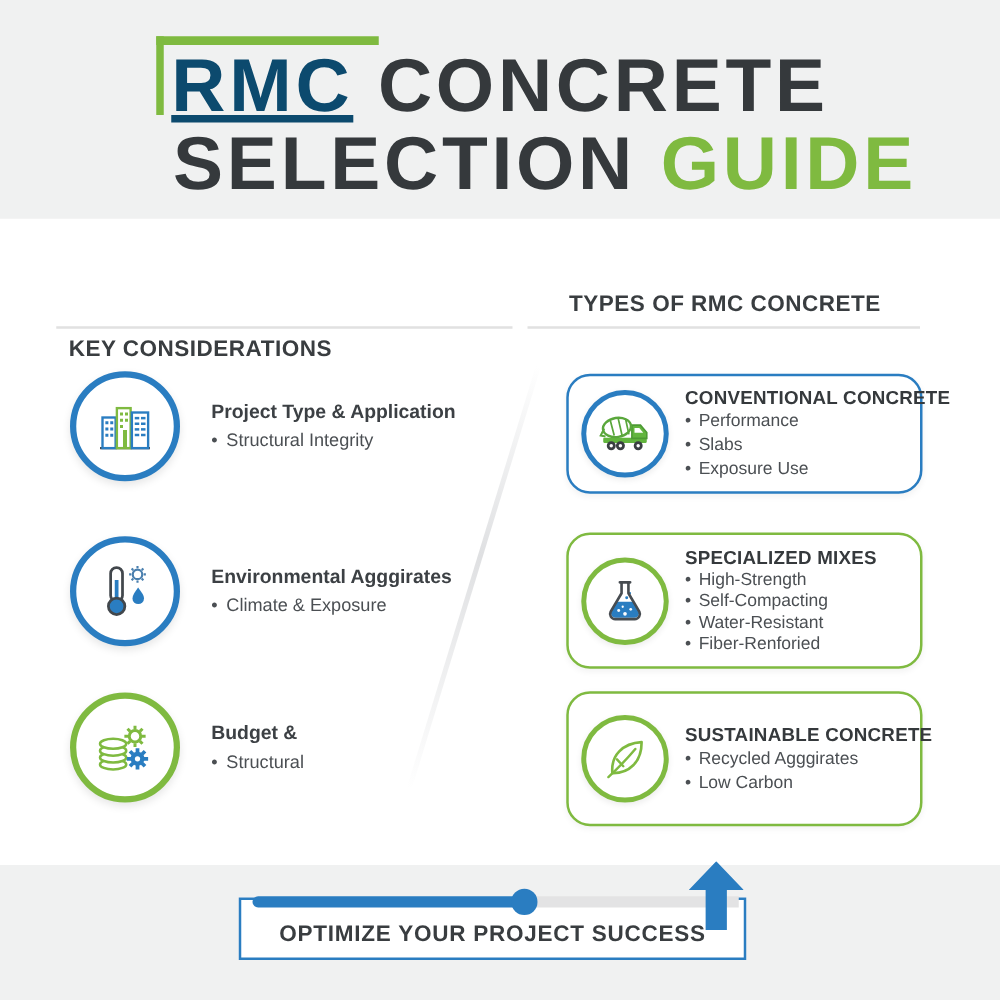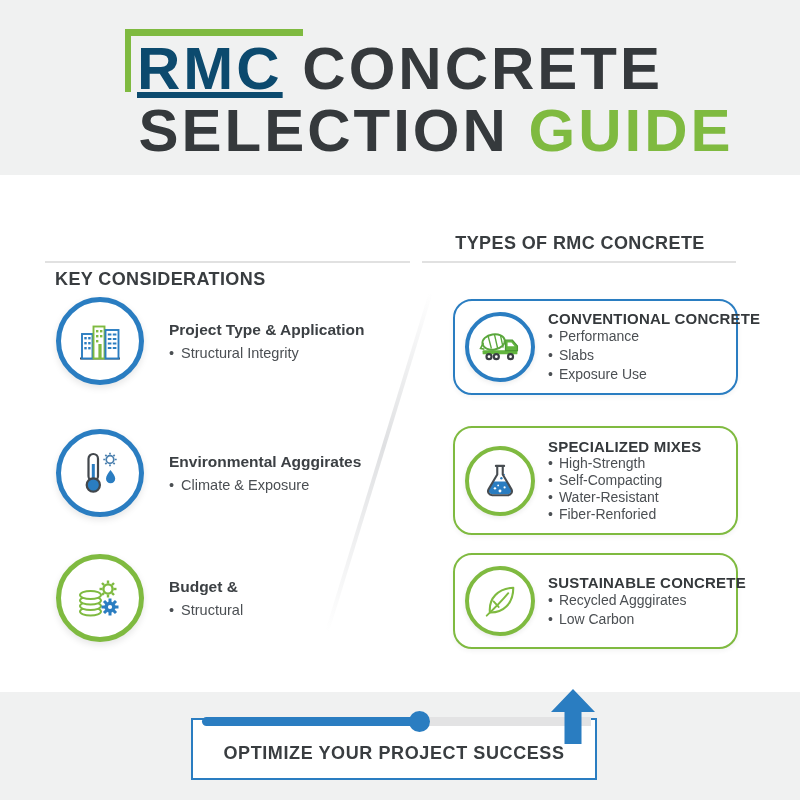--- a/index.html
+++ b/index.html
@@ -43,21 +43,21 @@
   .rc-title{font-size:15px;font-weight:bold;color:#35393c;letter-spacing:.2px;white-space:nowrap;}
   .rc-bullet{font-size:14px;color:#4b4f53;line-height:1.34;display:flex;gap:6px;}
   .rc-tight .rc-bullet{line-height:1.2;}
 
   
   .diagonal{position:absolute;left:377px;top:285px;width:4px;height:354px;
             background:linear-gradient(to bottom,rgba(224,224,226,0),#dfe0e2 45%,rgba(224,224,226,0));
             transform:rotate(17deg);}
 
   
-  .footer-box{position:absolute;left:191px;top:718px;width:406px;height:62px;background:#fff;
+  .footer-box{position:absolute;left:191px;top:718px;width:406px;height:50px;background:#fff;
               border:2px solid #2a7dc1;box-sizing:border-box;display:flex;align-items:center;justify-content:center;}
   .footer-label{font-size:18px;font-weight:bold;color:#393d40;letter-spacing:.6px;margin-top:8px;white-space:nowrap;}
   .track-blue{position:absolute;left:202px;top:717px;width:218px;height:9px;background:#2a7dc1;border-radius:5px 0 0 5px;}
   .track-gray{position:absolute;left:420px;top:717px;width:171px;height:9px;background:#e3e3e4;}
   .knob{position:absolute;left:409px;top:711px;width:21px;height:21px;background:#2a7dc1;border-radius:50%;}
   .up-arrow{position:absolute;left:551px;top:689px;}
 </style>
 </head>
 <body>
 
@@ -239,21 +239,21 @@
           <span class="dot">•</span>
           <span>Water-Resistant</span>
         </div>
       <div class="rc-bullet">
           <span class="dot">•</span>
           <span>Fiber-Renforied</span>
         </div>
     </div>
   </div>
 
-  <div class="rc-box rc-border-green" style="top:553px;height:96px;">
+  <div class="rc-box rc-border-green" style="top:553px;height:108px;">
     <div class="rc-circle rc-ring-green">
       <svg width="44" height="44" viewBox="0 0 48 48">
         <path d="M13 36.5 C11.5 21 22 10.5 38.5 9.5 C38.5 27 27.5 36.8 13 36.5 Z" fill="#fff" stroke="#7fba40" stroke-width="2.3" stroke-linejoin="round"></path>
         <path d="M9.5 40 C17.5 32.5 25.5 24.5 33 15.5" stroke="#7fba40" stroke-width="2.1" fill="none" stroke-linecap="round"></path>
         <path d="M22.5 30.5 l-5.5 -6" stroke="#7fba40" stroke-width="2.1" fill="none" stroke-linecap="round"></path>
       </svg>
     </div>
     <div class="rc-text">
       <div class="rc-title">SUSTAINABLE CONCRETE</div>
       <div class="rc-bullet">

